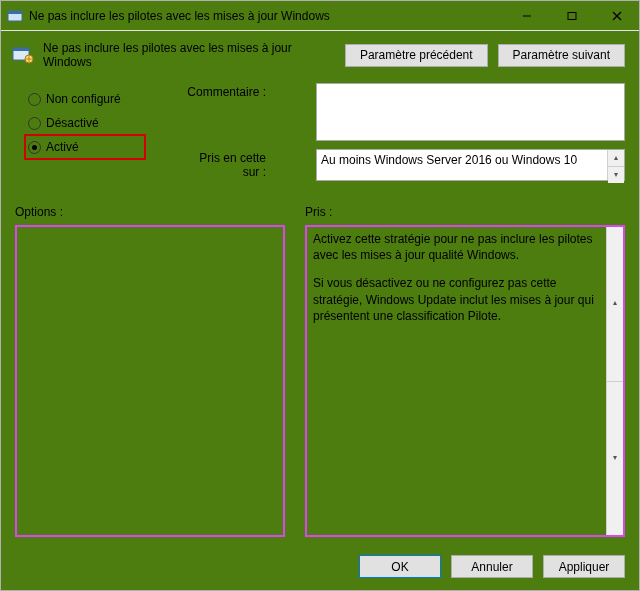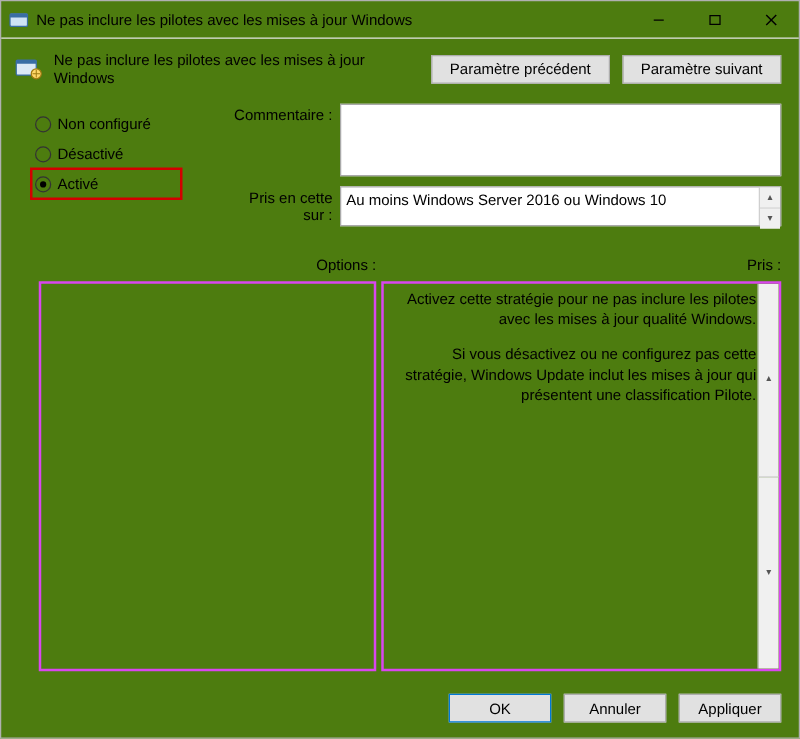--- a/index.html
+++ b/index.html
@@ -106,20 +106,21 @@
   .field-label {
     width: 92px;
     text-align: right;
     padding-right: 6px;
     padding-top: 2px;
     margin-left: 25px;
   }
   .field-box {
     flex: 1;
     position: relative;
+    margin-left: 44px;
   }
   .textarea-look {
     border: 1px solid #a9a9a9;
     background: #fff;
     min-height: 58px;
     padding: 2px 18px 2px 4px;
     position: relative;
   }
   .textarea-look.short { min-height: 32px; line-height: 16px; }
   .spin-btns {
@@ -135,24 +136,23 @@
     display: flex; align-items: center; justify-content: center;
     font-size: 8px; color: #555;
     border-bottom: 1px solid #cfcfcf;
   }
   .spin-btns .spin:last-child { border-bottom: none; }
 
   
   .lower {
     flex: 1;
     display: flex;
-    padding: 0 14px 8px 30px;
-    gap: 4px;
+    padding: 0 14px 8px 14px;
+    gap: 20px;
     min-height: 0;
-    text-align: right;
   }
   .pane {
     display: flex;
     flex-direction: column;
     min-height: 0;
   }
   .pane.left { width: 270px; }
   .pane.right { flex: 1; }
   .pane-label { margin: 10px 0 6px 0; }
   .pane-box {

